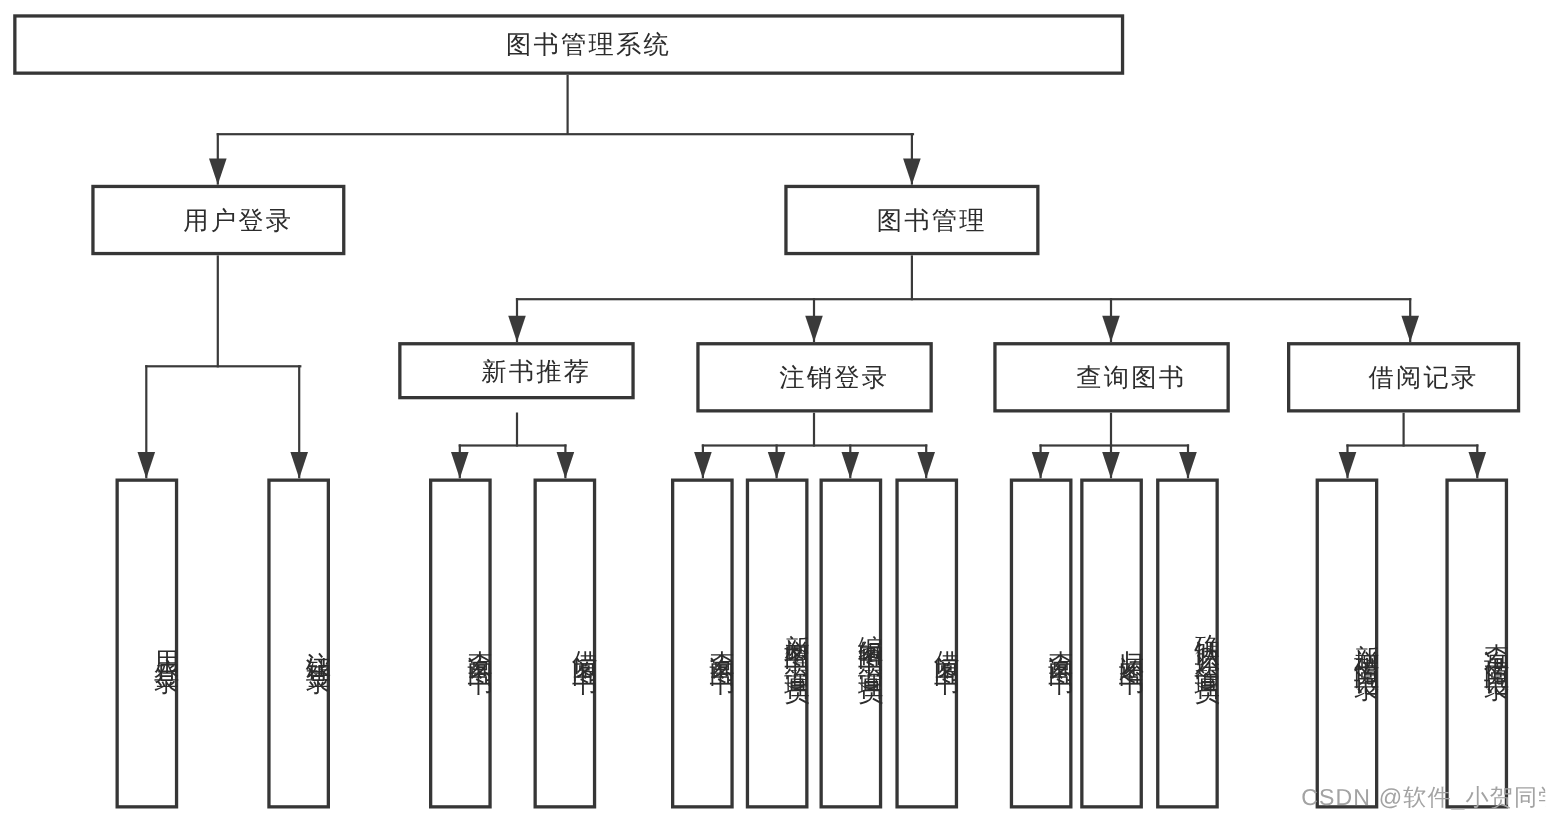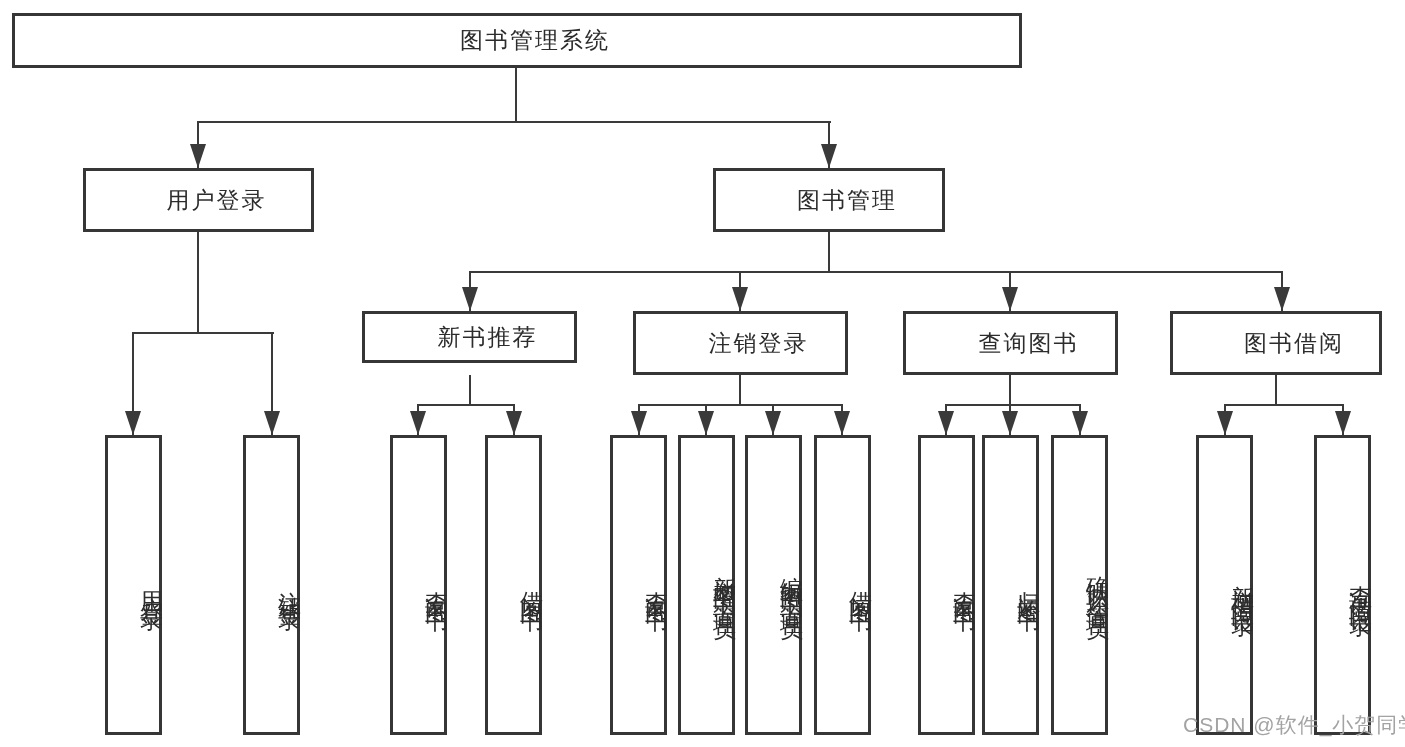--- a/index.html
+++ b/index.html
@@ -114,21 +114,21 @@
   <div class="box" style="left:362px; top:311px; width:215px; height:52px;">
     <span>新书推荐</span>
   </div>
   <div class="box" style="left:633px; top:311px; width:215px; height:64px;">
     <span>注销登录</span>
   </div>
   <div class="box" style="left:903px; top:311px; width:215px; height:64px;">
     <span>查询图书</span>
   </div>
   <div class="box" style="left:1170px; top:311px; width:212px; height:64px;">
-    <span>图书借阅</span>
+    <span>借阅记录</span>
   </div>
 
   <div class="vline" style="left:469px; top:375px; height:31px;"></div>
   <div class="hline" style="left:417px; top:404px; width:98px;"></div>
   <div class="vline" style="left:417px; top:404px; height:31px;"></div>
   <div class="arrowhead" style="left:410px; top:411px;"></div>
   <div class="vline" style="left:513px; top:404px; height:31px;"></div>
   <div class="arrowhead" style="left:506px; top:411px;"></div>
 
   <div class="vline" style="left:739px; top:375px; height:31px;"></div>

